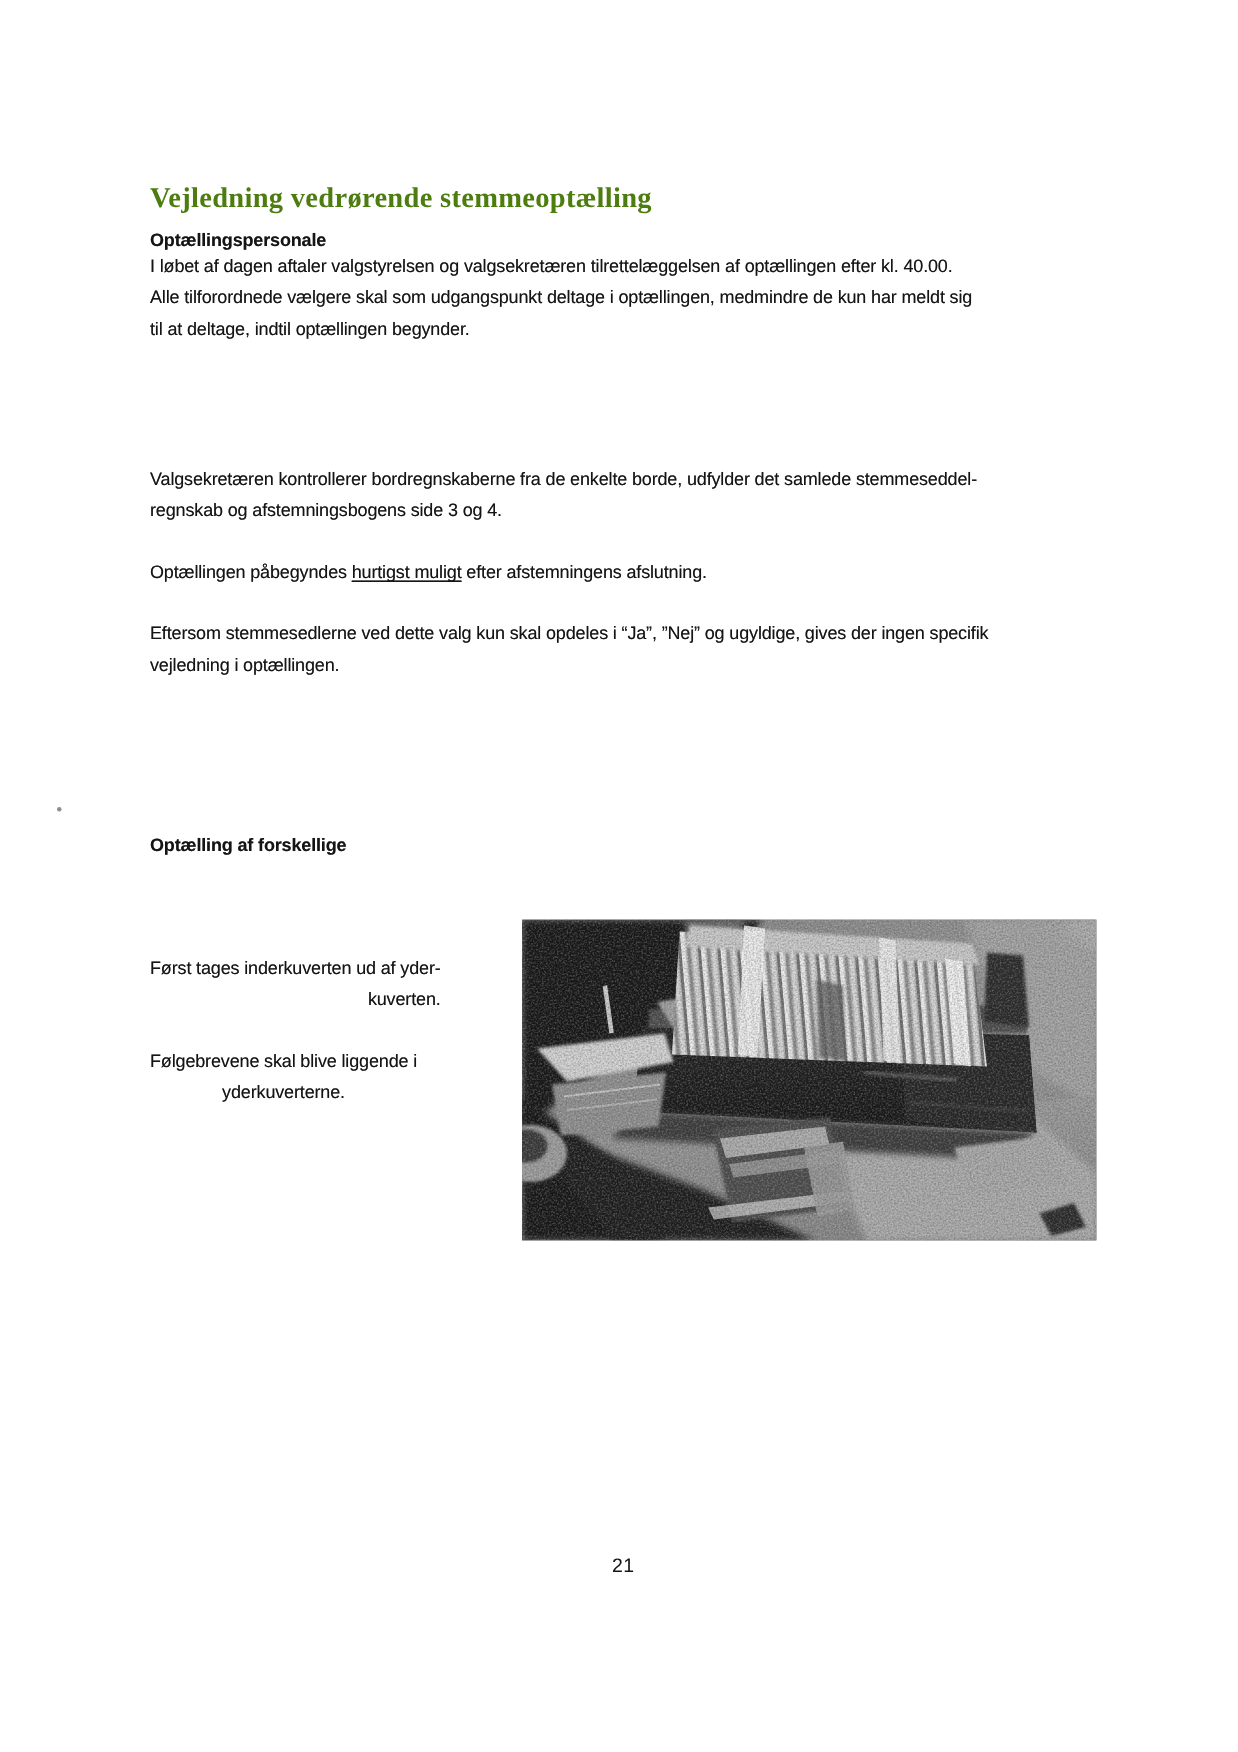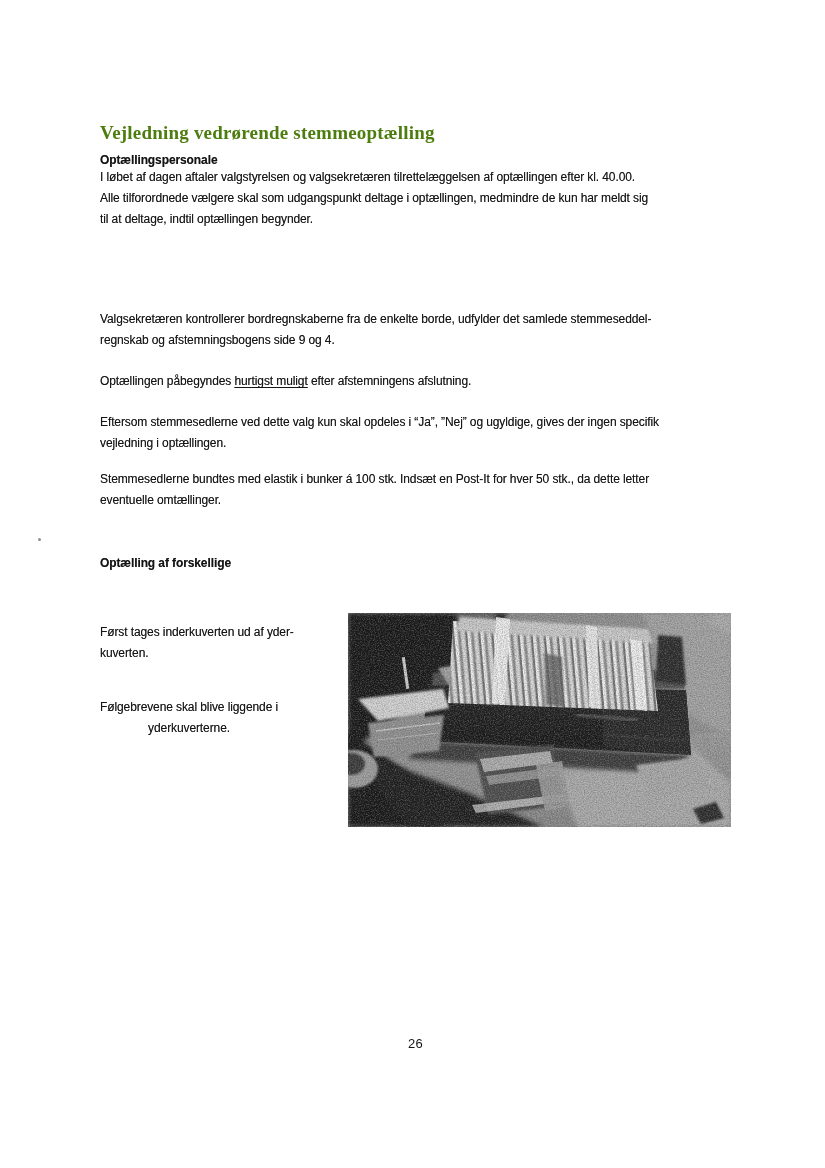--- a/index.html
+++ b/index.html
@@ -38,21 +38,21 @@
   .u { text-decoration: underline; text-underline-offset: 2px; }
   .pos-h1   { top: 150px; }
   .pos-p1   { top: 167px; }
   .pos-p2   { top: 248px; }
   .pos-p3   { top: 309px; }
   .pos-p4   { top: 371px; }
   .pos-p5   { top: 412px; }
   .pos-p6   { top: 469px; }
   .pos-h2   { top: 553px; }
   .pos-s2p1 { top: 572px; }
-  .pos-s2p2 { top: 622px; }
+  .pos-s2p2 { top: 635px; text-align: right; }
   .pos-s2p3 { top: 697px; text-align: center; }
   .page-number {
     position: absolute;
     left: 100px;
     top: 1036px;
     width: 631px;
     text-align: center;
     font-size: 13px;
     letter-spacing: 0.3px;
     margin: 0;
@@ -83,28 +83,26 @@
 <div class="page">
 
   <h1 class="doc-title">Vejledning vedrørende stemmeoptælling</h1>
 
   <p class="txt bold pos-h1">Optællingspersonale</p>
 
   <p class="txt pos-p1">I løbet af dagen aftaler valgstyrelsen og valgsekretæren tilrettelæggelsen af optællingen efter kl. 40.00.
 Alle tilforordnede vælgere skal som udgangspunkt deltage i optællingen, medmindre de kun har meldt sig
 til at deltage, indtil optællingen begynder.</p>
   <p class="txt pos-p3">Valgsekretæren kontrollerer bordregnskaberne fra de enkelte borde, udfylder det samlede stemmeseddel-
-regnskab og afstemningsbogens side 9 og 4.</p>
+regnskab og afstemningsbogens side 3 og 4.</p>
 
   <p class="txt pos-p4"><span>Optællingen påbegyndes </span><span class="u">hurtigst muligt</span><span> efter afstemningens afslutning.</span></p>
 
   <p class="txt pos-p5">Eftersom stemmesedlerne ved dette valg kun skal opdeles i “Ja”, ”Nej” og ugyldige, gives der ingen specifik
 vejledning i optællingen.</p>
-  <p class="txt pos-p6">Stemmesedlerne bundtes med elastik i bunker á 100 stk. Indsæt en Post-It for hver 50 stk., da dette letter
-eventuelle omtællinger.</p>
 
   <div class="scan-dot"></div>
 
   <p class="txt bold pos-h2">Optælling af forskellige</p>
   <p class="txt pos-s2p2">Først tages inderkuverten ud af yder-
 kuverten.</p>
   <p class="txt pos-s2p3">Følgebrevene skal blive liggende i
 yderkuverterne.</p>
 
   <div class="photo">
@@ -198,15 +196,15 @@
         <polygon points="345,196 368,189 376,205 353,211" fill="#2b2b2b" filter="url(#soft1)"></polygon>
       </g>
 
       <g>
         <rect width="383" height="214" filter="url(#noiseDark)" opacity="0.55"></rect>
         <rect width="383" height="214" filter="url(#noiseLight)" opacity="0.45"></rect>
       </g>
     </svg>
   </div>
 
-  <p class="page-number">26</p>
+  <p class="page-number">21</p>
 
 </div>
 
 </body></html>

